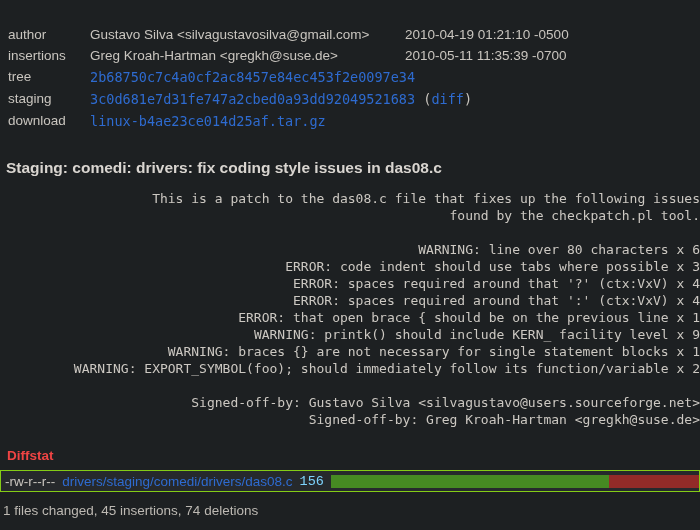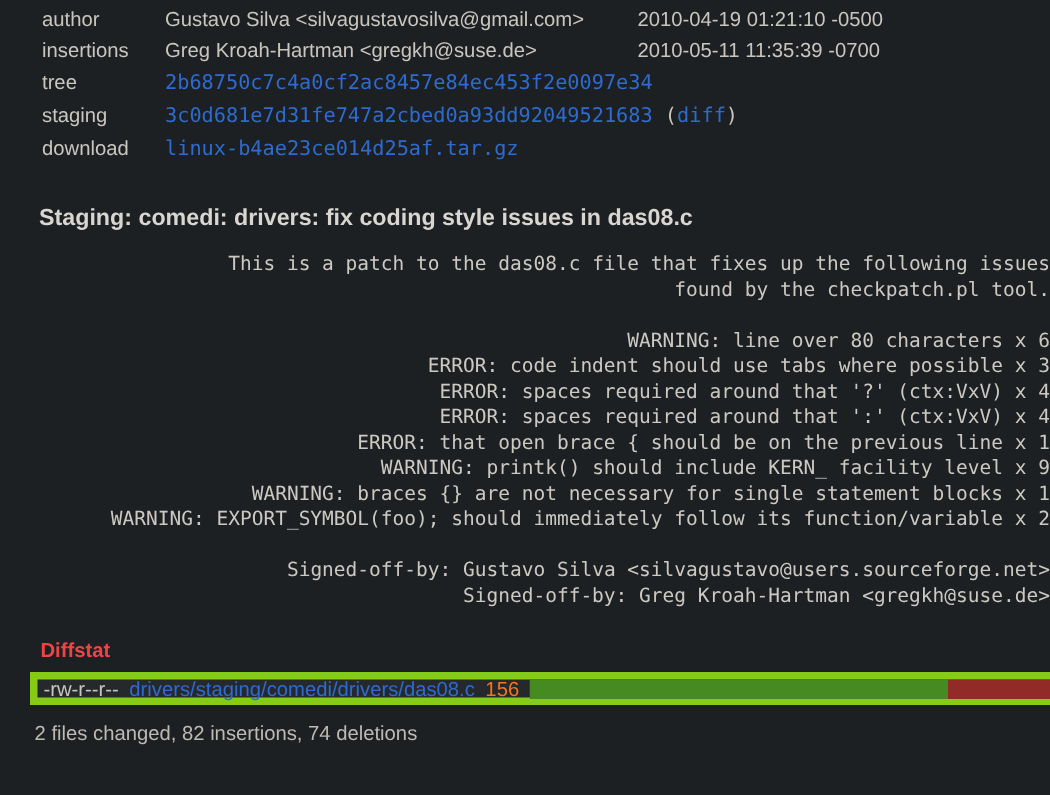--- a/index.html
+++ b/index.html
@@ -7,21 +7,21 @@
     margin: 0;
     padding: 0;
     background: #1d2022;
     width: 700px;
     height: 530px;
     overflow: hidden;
     font-family: "Liberation Sans", sans-serif;
     font-size: 13.5px;
     color: #c9c5bf;
   }
-  .page { padding-top: 2px; position: relative; height: 446px; margin-left: 20px; }
+  .page { padding-top: 24px; position: relative; height: 446px; }
 
   
   table.meta { border-collapse: collapse; margin-left: 8px; }
   table.meta td { padding: 3px 0; vertical-align: top; white-space: nowrap; }
   td.mlabel { width: 82px; }
   td.mvalue { width: 315px; }
   td.mdate  { }
   a { color: #2e6bd0; text-decoration: none; cursor: pointer; }
   .mono { font-family: "DejaVu Sans Mono", monospace; font-size: 13.5px; }
   .paren { color: #c9c5bf; font-family: "DejaVu Sans Mono", monospace; font-size: 13.5px; }
@@ -46,28 +46,28 @@
   .diffstat-head {
     color: #ef4444;
     font-weight: bold;
     font-size: 13.5px;
     margin: 20px 0 7px 7px;
   }
   .diffstat-row {
     display: flex;
     align-items: center;
     background: #26292c;
-    border: 5px solid #84cc16;
+    border: 1px solid #84cc16;
     padding: 3px 0 3px 4px;
     height: 22px;
     width: 700px;
   }
   .dmode { color: #c9c5bf; white-space: nowrap; }
   .dfile { margin-left: 7px; white-space: nowrap; }
-  .dcount { color: #f97316; margin: 0 7px 0 7px; white-space: nowrap; }
+  .dcount { color: #7dd3fc; margin: 0 7px 0 7px; white-space: nowrap; font-family: Liberation Mono, monospace; }
   .graph-wrap {
     flex: 1;
     height: 13px;
     overflow: hidden;
     position: relative;
   }
   .graph {
     width: 530px;
     height: 13px;
     display: flex;
@@ -143,15 +143,15 @@
     <a class="dfile">drivers/staging/comedi/drivers/das08.c</a>
     <span class="dcount">156</span>
     <span class="graph-wrap">
       <span class="graph">
         <span class="bar-added" style="flex: 82 1 0%;"></span>
         <span class="bar-removed" style="flex: 74 1 0%;"></span>
       </span>
     </span>
   </div>
 
-  <div class="summary">2 files changed, 82 insertions, 74 deletions</div>
+  <div class="summary">1 files changed, 45 insertions, 74 deletions</div>
 
 </div>
 
 </body></html>

